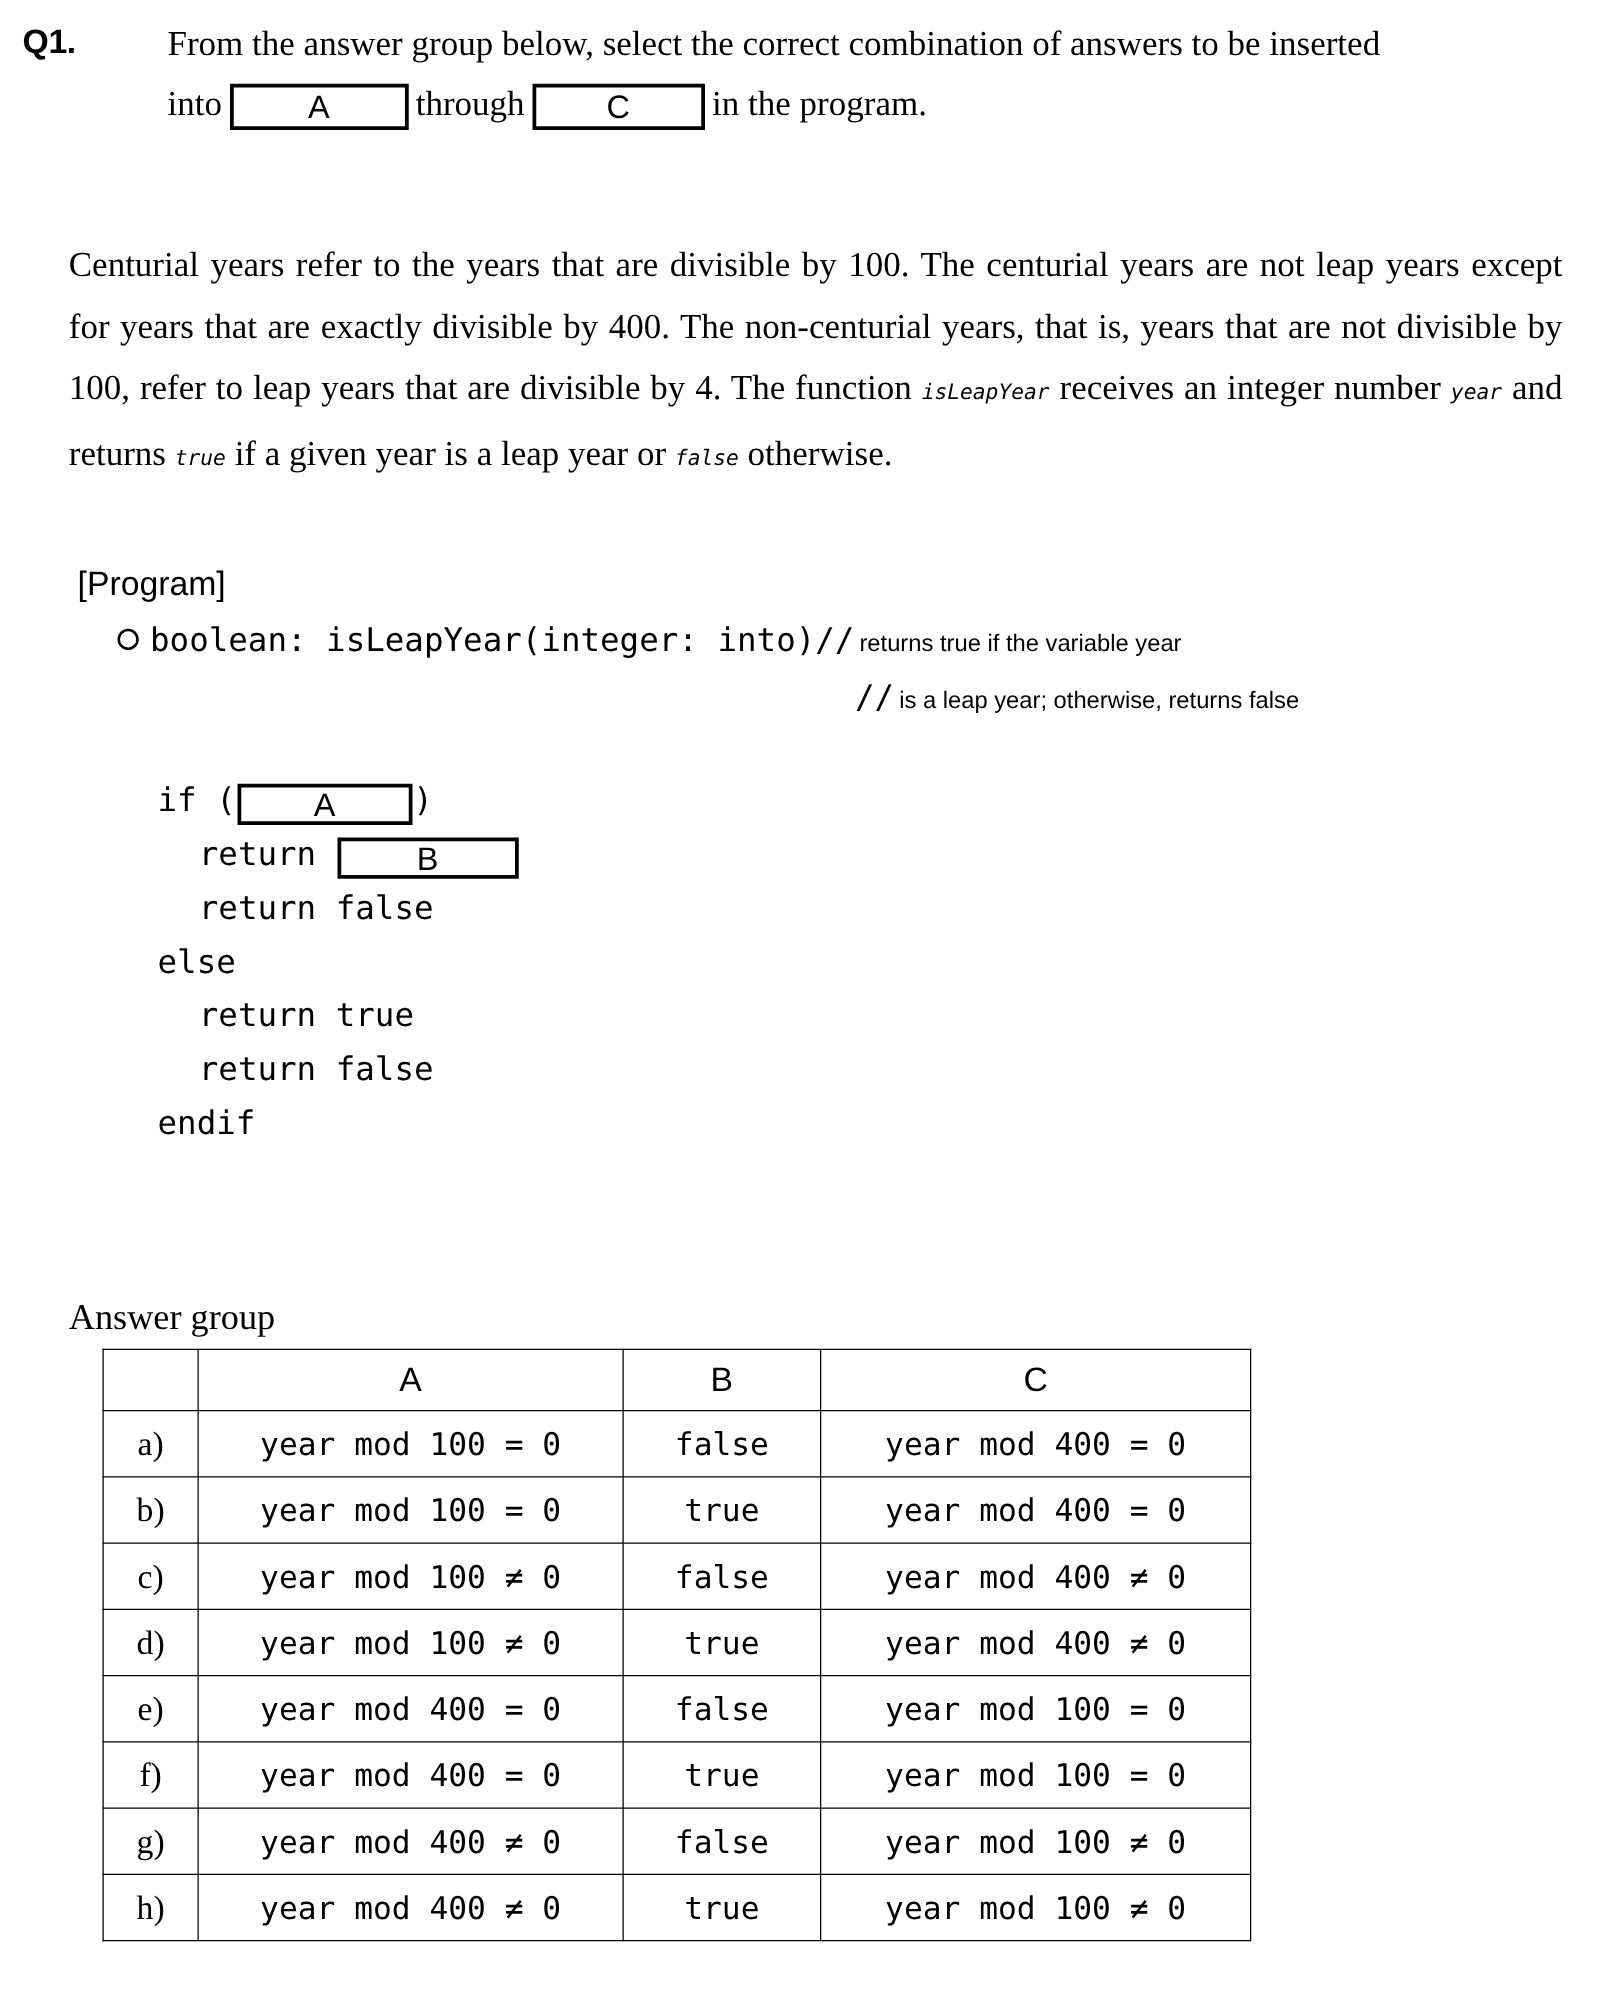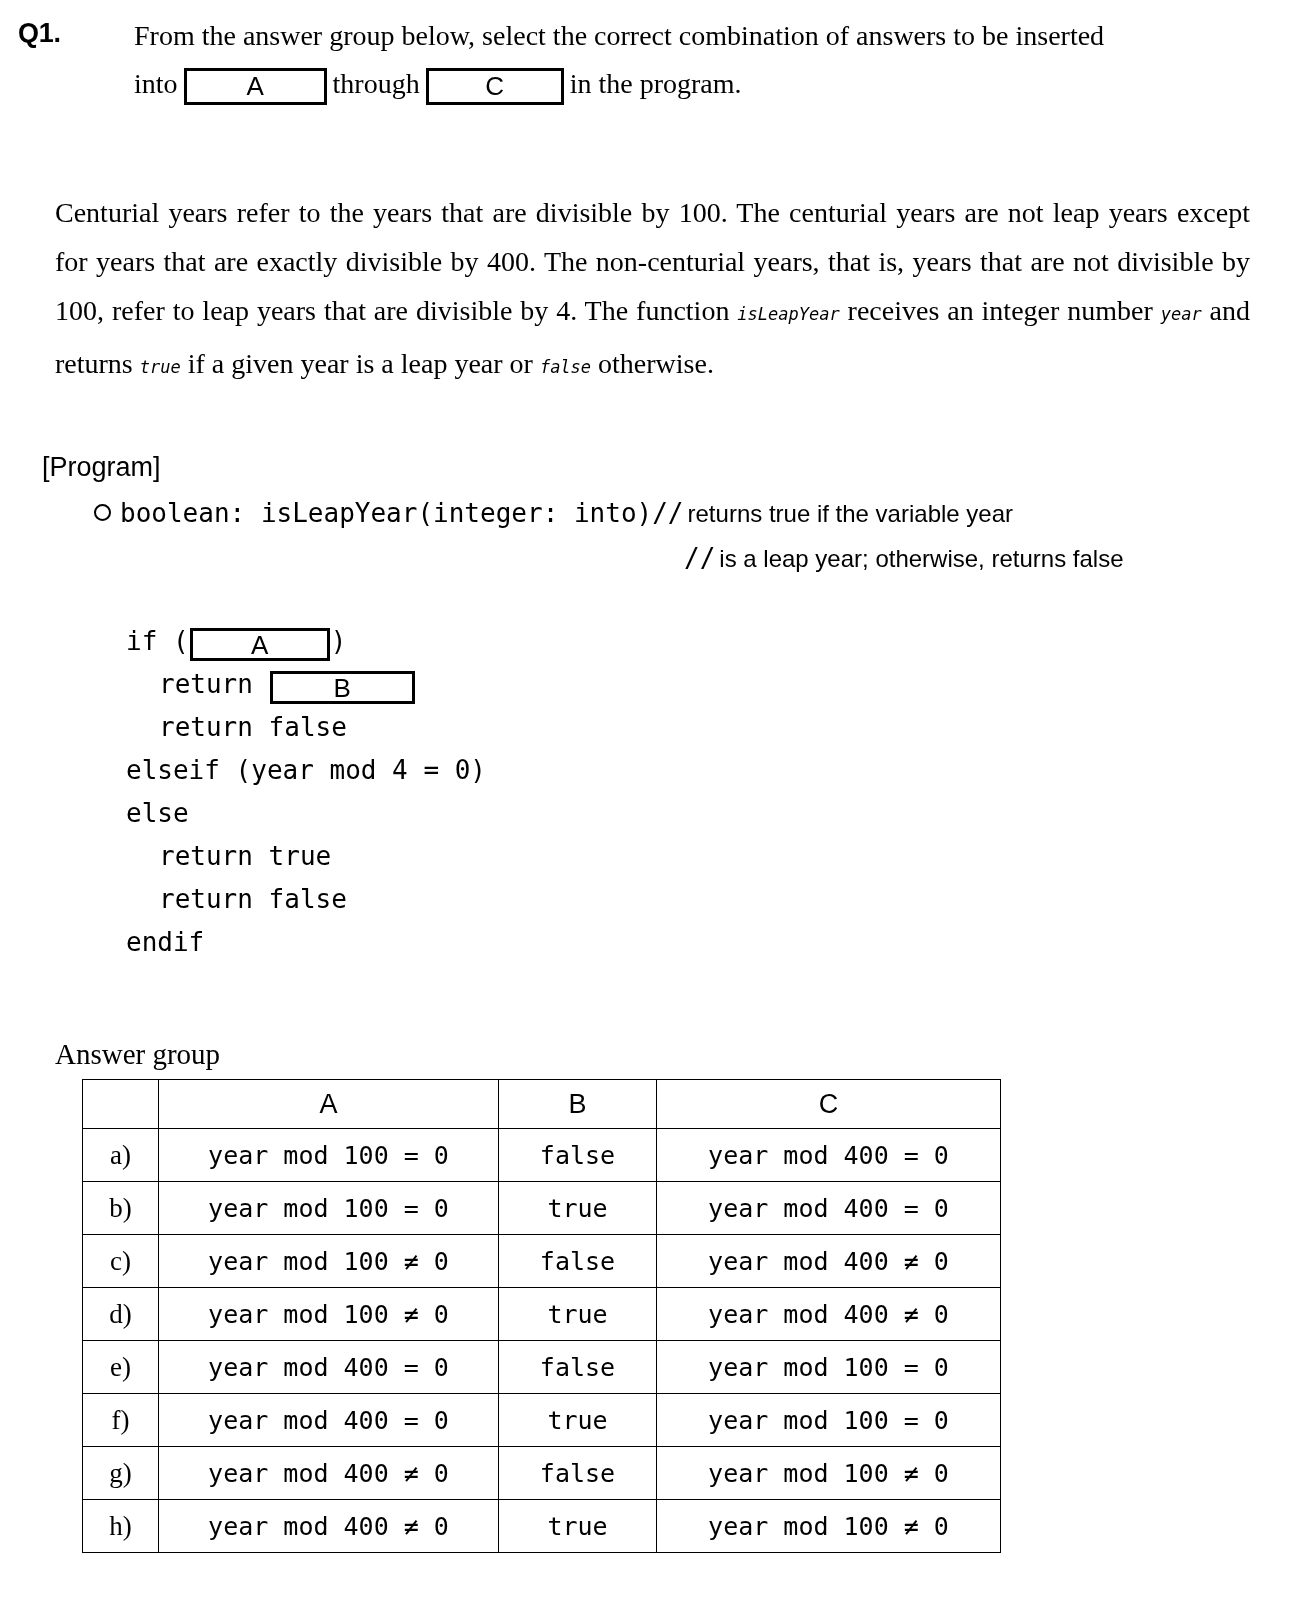--- a/index.html
+++ b/index.html
@@ -74,21 +74,21 @@
   }
   .mono {
     font-family: "DejaVu Sans Mono", "Liberation Mono", monospace;
     font-size: 17px;
     font-style: italic;
   }
 
   
   .prog-label {
     position: absolute;
-    left: 42px;
+    left: 62px;
     top: 452px;
     font-family: "Liberation Sans", sans-serif;
     font-size: 27px;
   }
   .sig-line {
     position: absolute;
     left: 94px;
     top: 498px;
     white-space: nowrap;
   }
@@ -102,21 +102,21 @@
     margin-right: 9px;
     box-sizing: border-box;
   }
   .code {
     font-family: "DejaVu Sans Mono", "Liberation Mono", monospace;
     font-size: 26px;
     letter-spacing: 0px;
   }
   .comment {
     font-family: "Liberation Sans", sans-serif;
-    font-size: 24px;
+    font-size: 19px;
   }
   .comment-line2 {
     position: absolute;
     left: 668px;
     top: 543px;
     white-space: nowrap;
     margin-left: 16px;
   }
 
   .codeblock {
@@ -208,21 +208,20 @@
   <span class="code">//</span>&nbsp;<span class="comment">is a leap year; otherwise, returns false</span>
 </div>
 
 <div class="codeblock">
   <div class="cline"><span>if (</span><span class="boxthick box-a">A</span><span>)</span></div>
 
   <div class="cline ind1"><span>return</span>&nbsp;<span class="boxthick box-b">B</span></div>
 
 
   <div class="cline ind1">return false</div>
-  <div class="cline">elseif (year mod 4 = 0)</div>
   <div class="cline">else</div>
   <div class="cline ind1">return true</div>
   <div class="cline ind1">return false</div>
   <div class="cline">endif</div>
 </div>
 
 <div class="ag-label">Answer group</div>
 
 <table class="answers">
   <colgroup>

